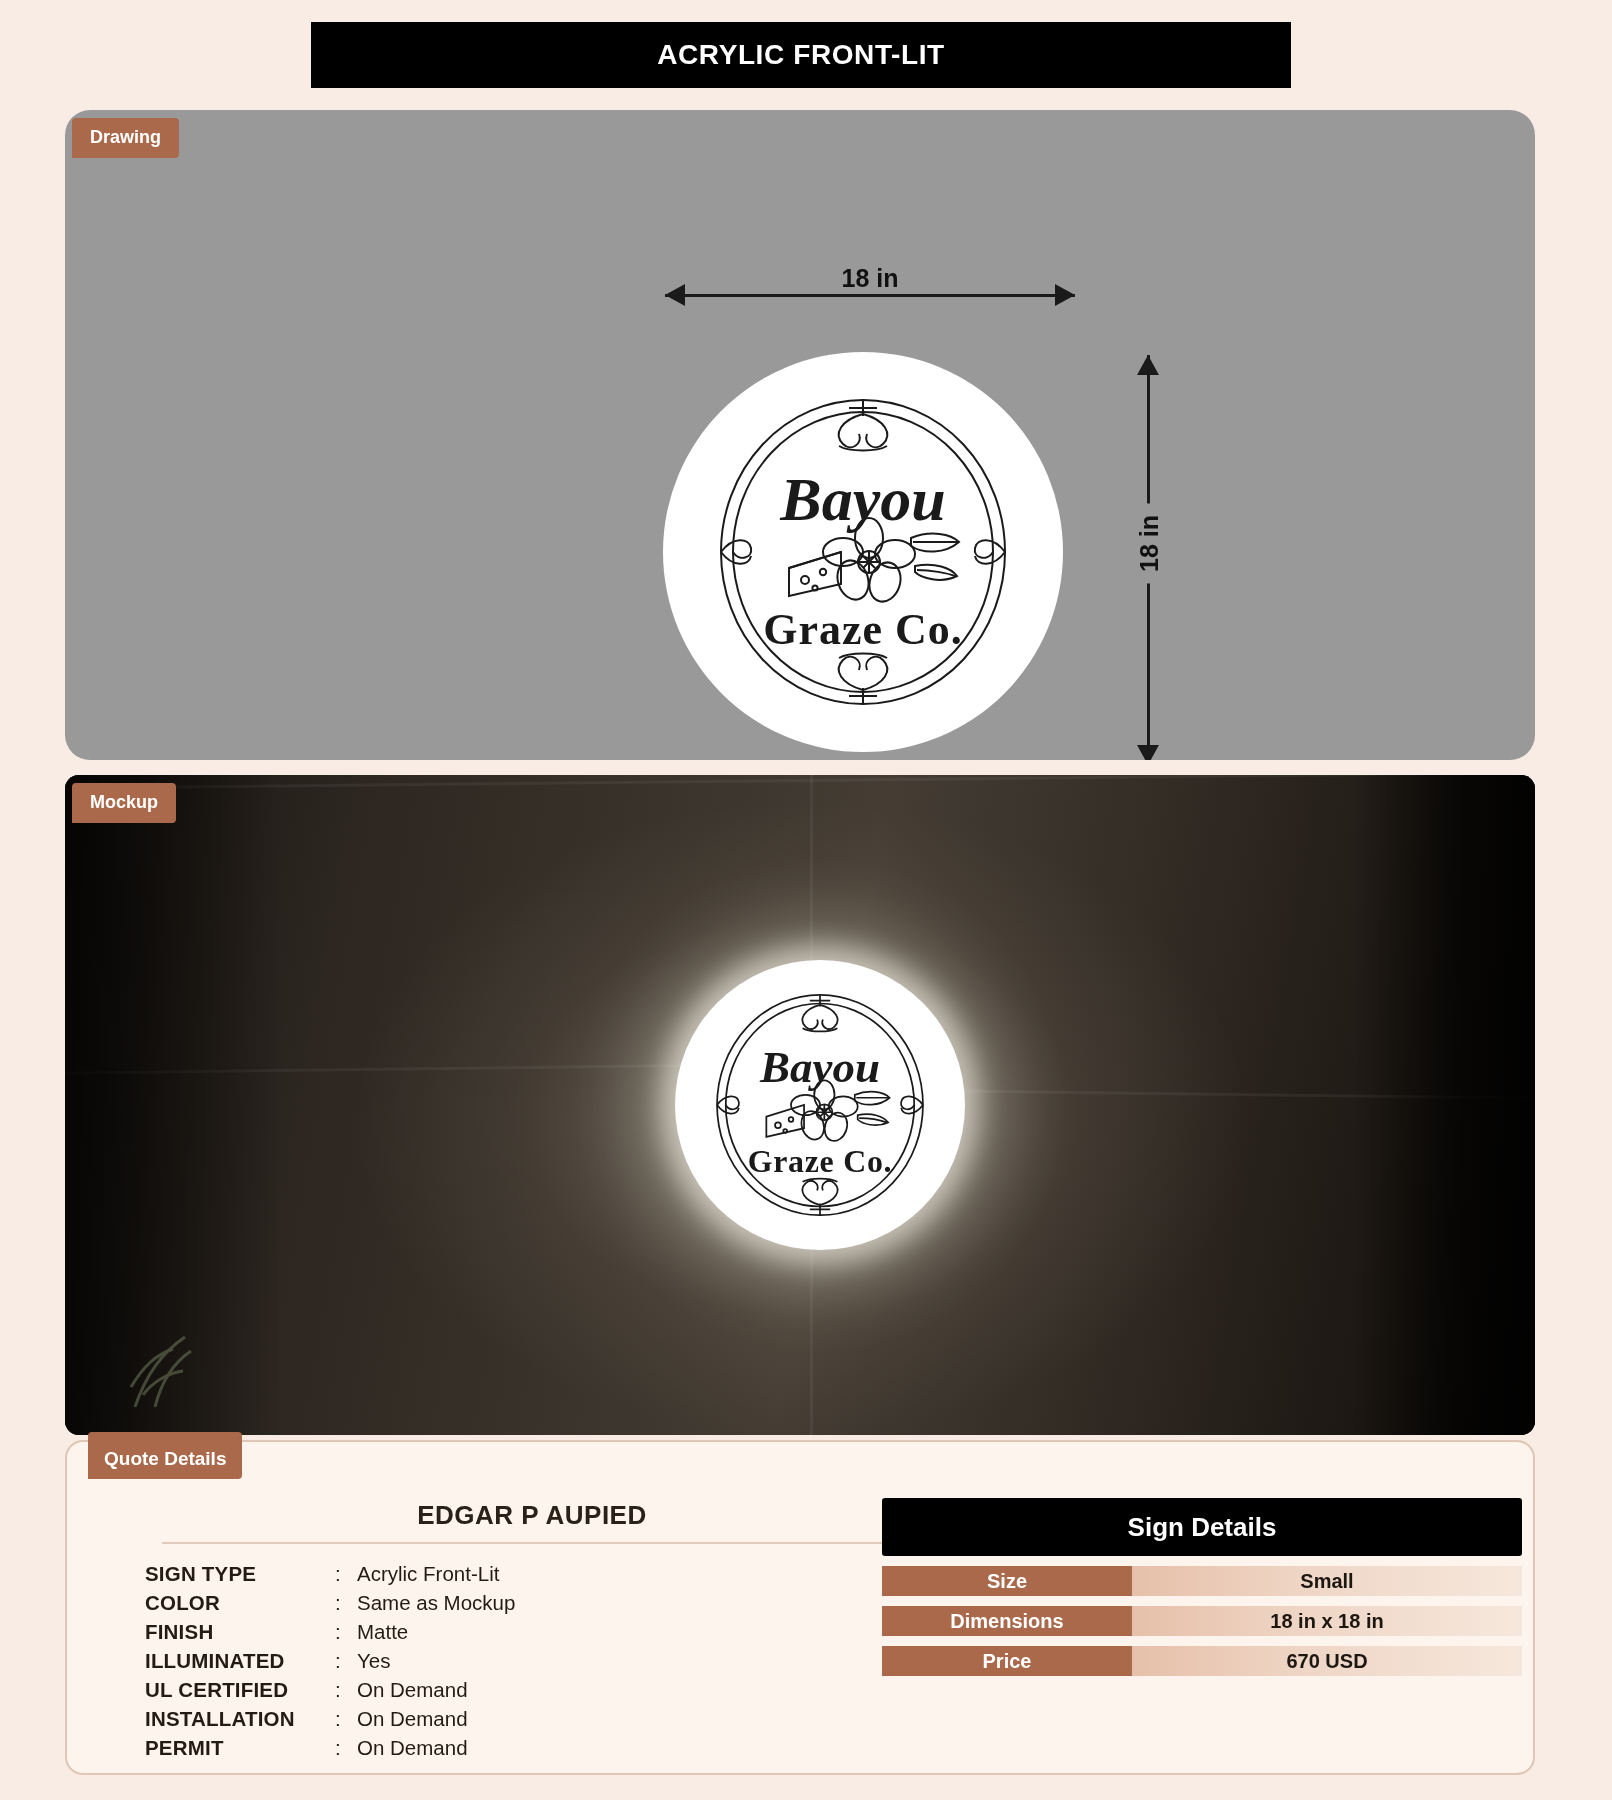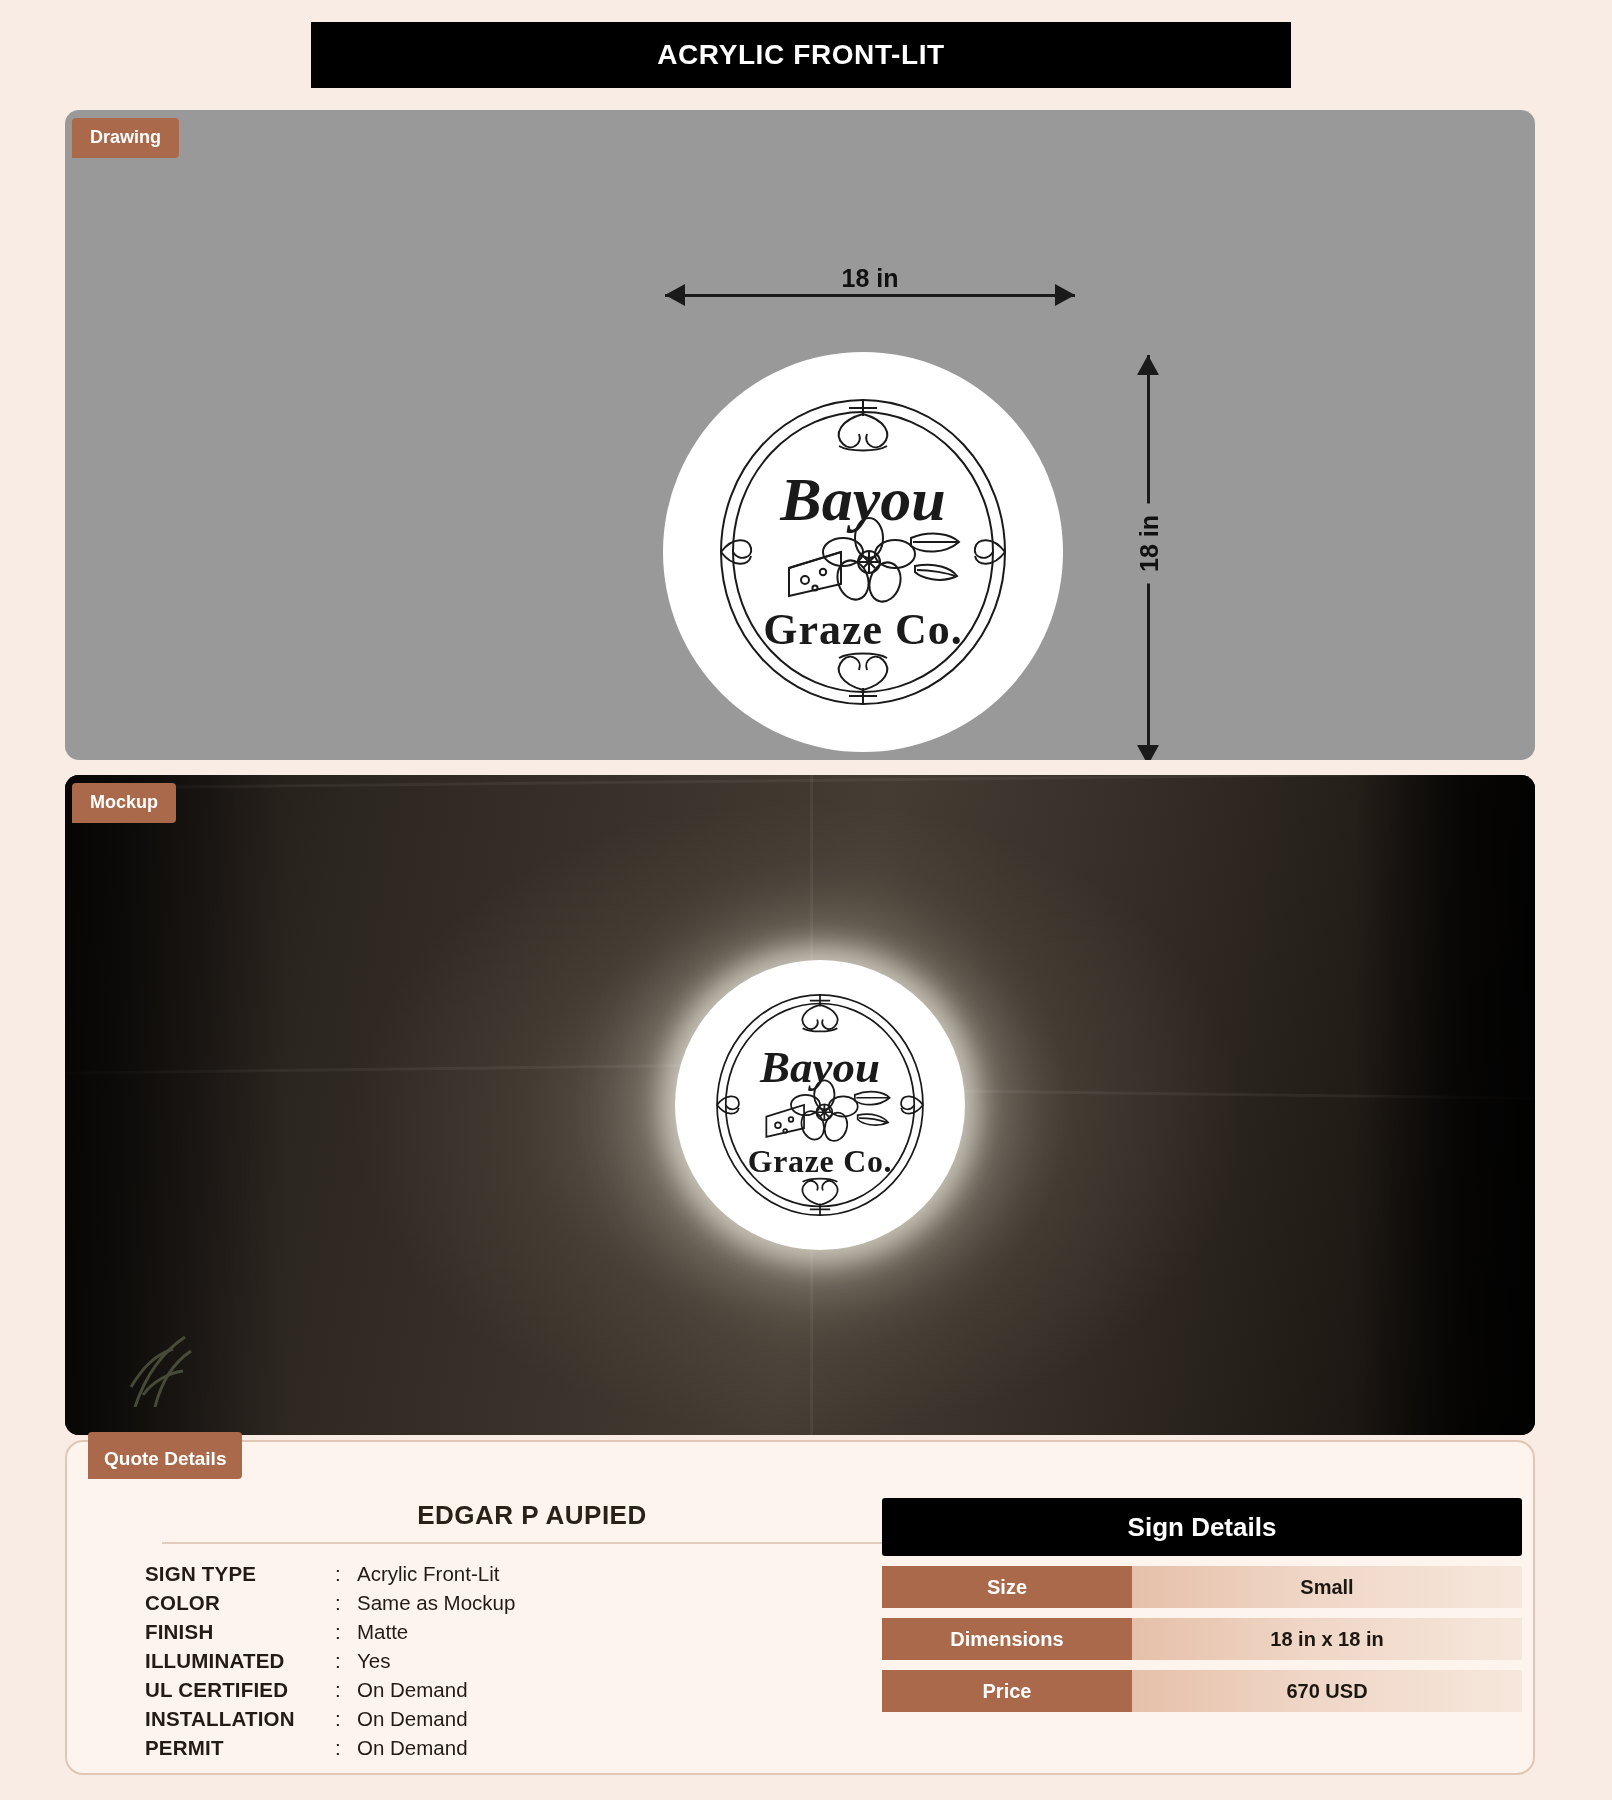--- a/index.html
+++ b/index.html
@@ -43,21 +43,21 @@
     z-index: 5;
     white-space: nowrap;
   }
 
   
   .drawing-panel {
     position: absolute;
     left: 65px; top: 110px;
     width: 1470px; height: 650px;
     background: #999999;
-    border-radius: 14px;
+    border-radius: 25px;
     overflow: hidden;
   }
   .tag-drawing { left: 72px; top: 118px; }
 
   
   .dim-h {
     position: absolute;
     left: 600px; top: 158px;
     width: 410px; height: 44px;
   }
@@ -231,21 +231,21 @@
     background: #000000;
     color: #ffffff;
     height: 58px;
     display: flex; align-items: center; justify-content: center;
     font-size: 26px; font-weight: bold;
     border-radius: 3px;
   }
   .sd-row {
     display: flex;
     margin-top: 10px;
-    height: 42px;
+    height: 30px;
   }
   .sd-label {
     width: 250px;
     background: #a9694a;
     color: #ffffff;
     font-size: 20px; font-weight: bold;
     display: flex; align-items: center; justify-content: center;
   }
   .sd-value {
     flex: 1;

